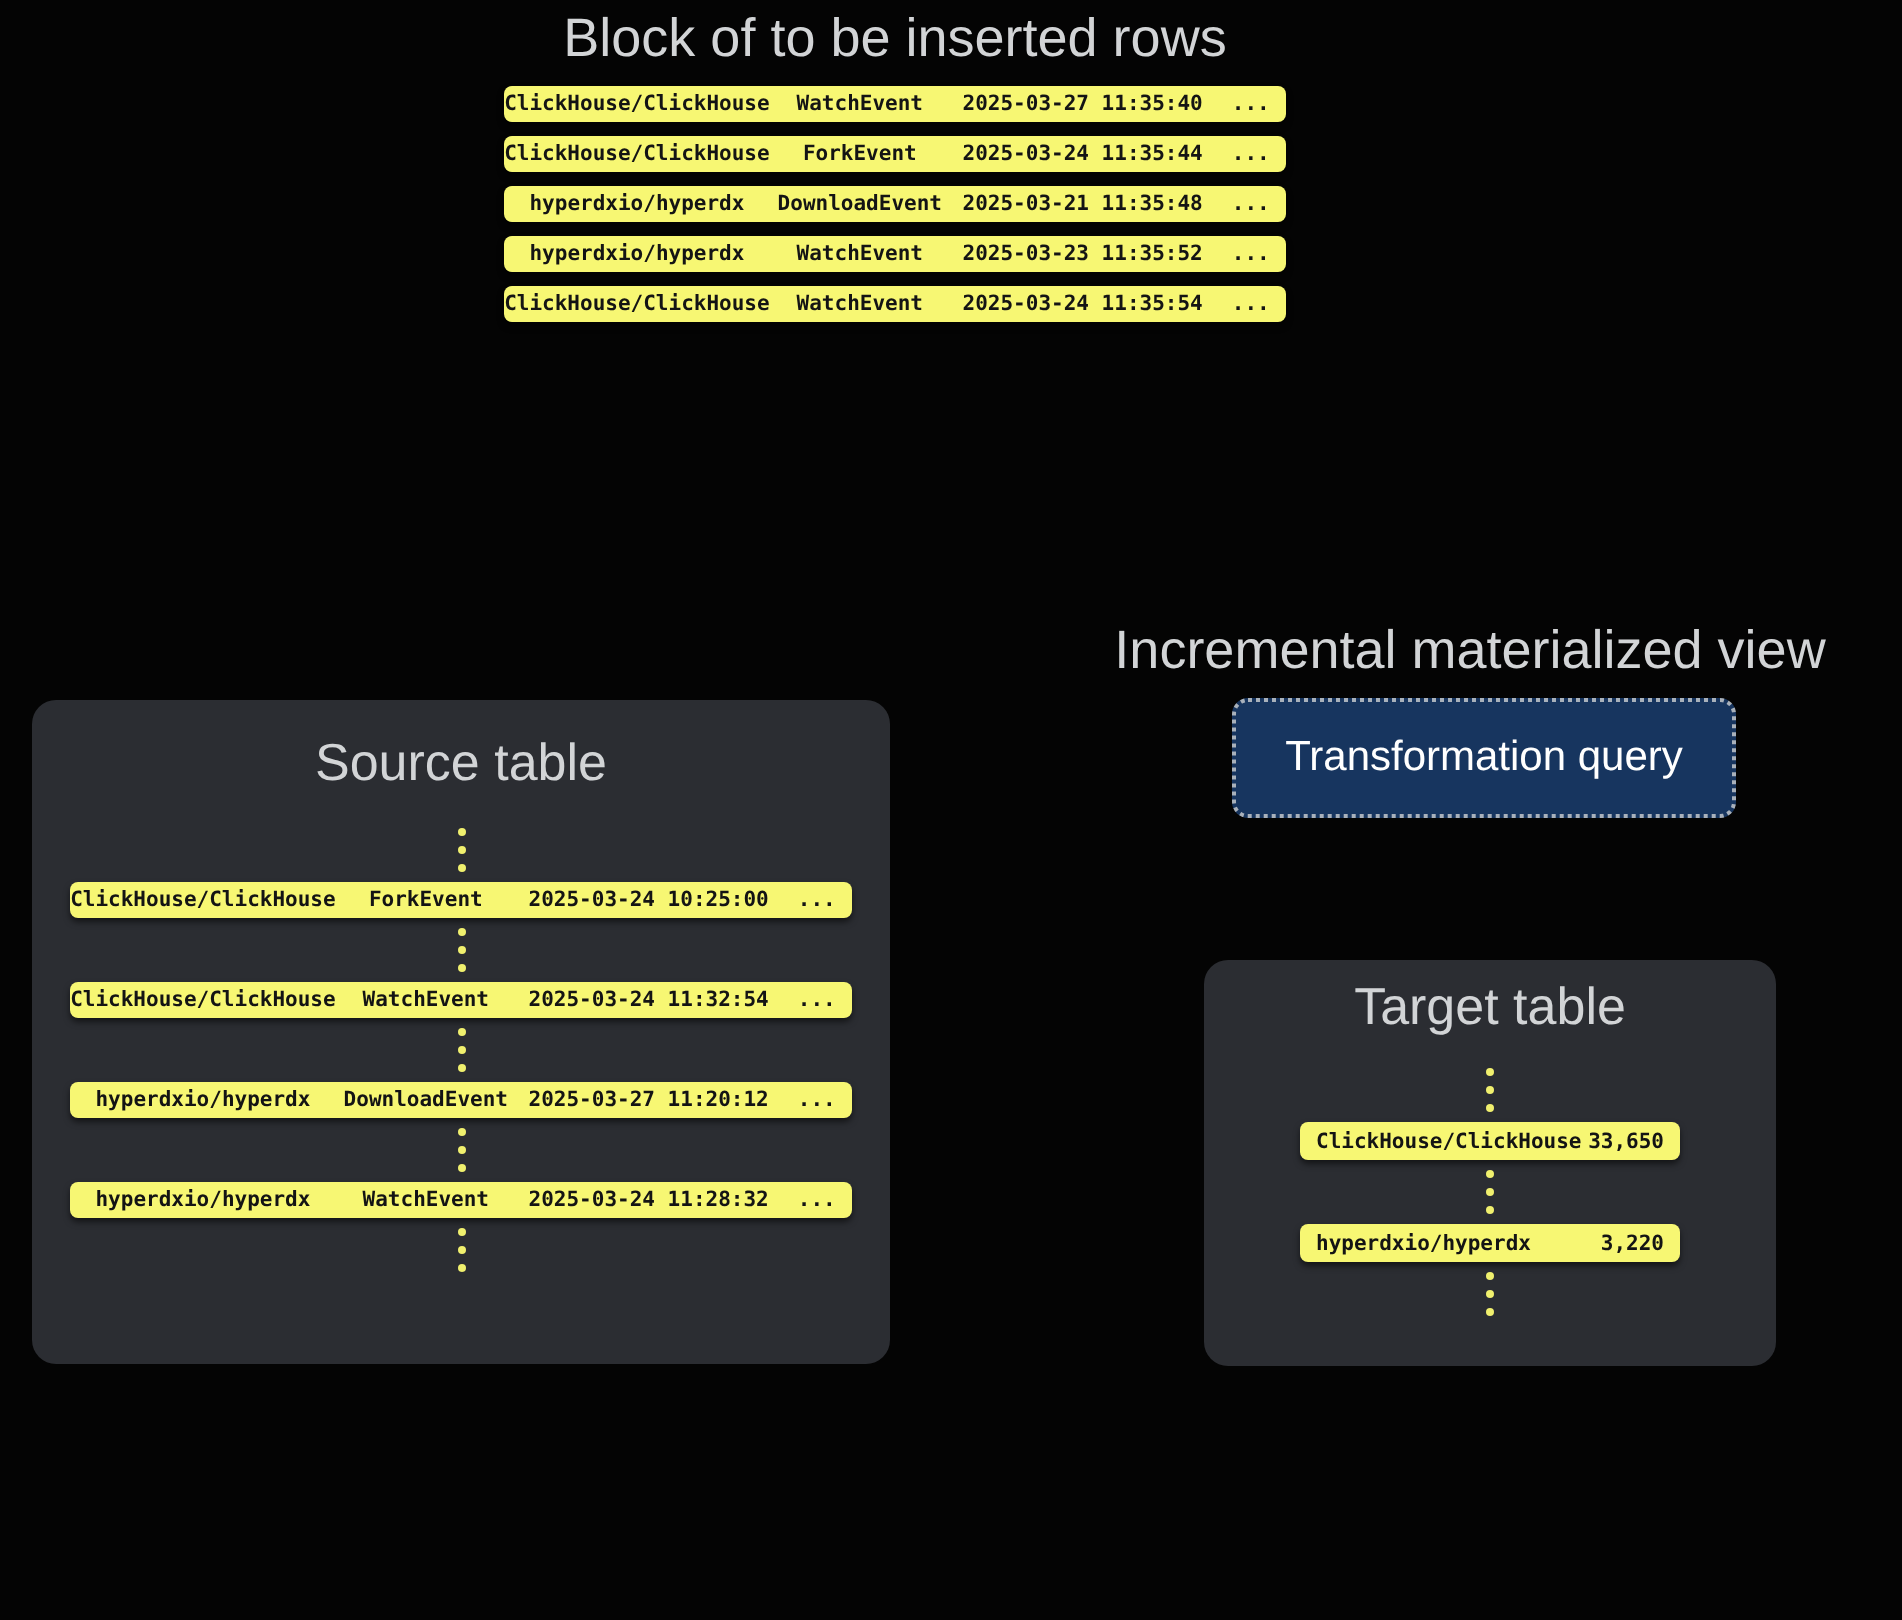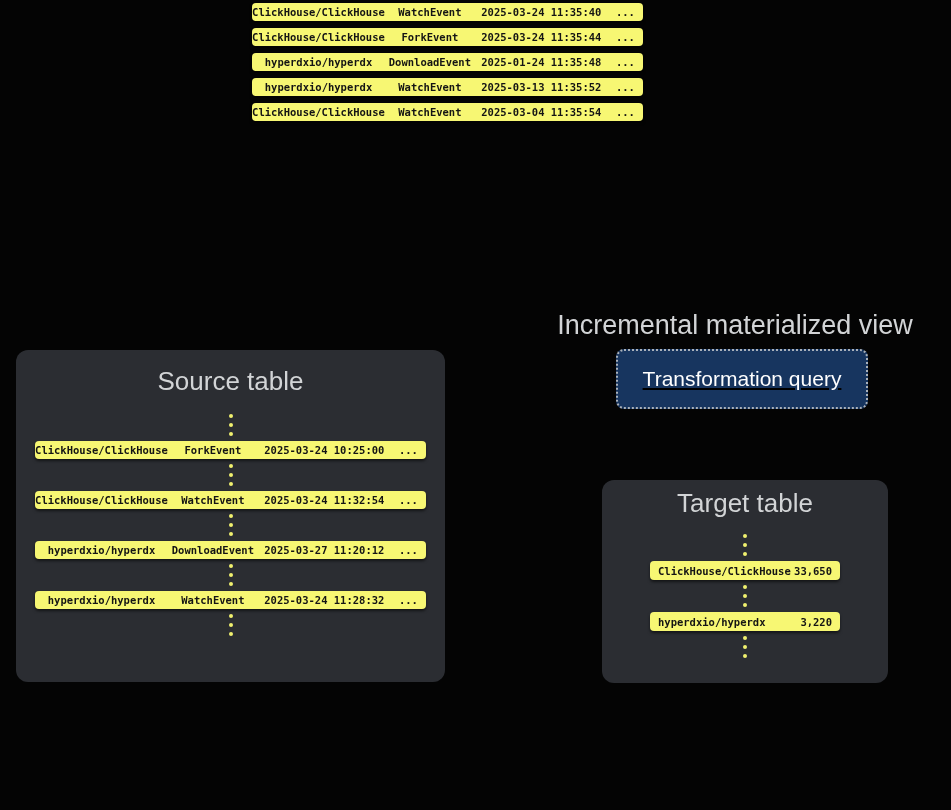--- a/index.html
+++ b/index.html
@@ -90,21 +90,20 @@
   }
   .query-btn {
     left: 616px; top: 349px;
     width: 252px; height: 60px;
     background: var(--button-bg);
     border: 2px dotted var(--button-border);
     border-radius: 8px;
     display: flex;
     align-items: center;
     justify-content: center;
-    text-decoration: underline;
   }
   .query-btn span {
     color: var(--button-text);
     font-size: 21px;
     white-space: nowrap;
   }
 
   .target-box {
     left: 602px; top: 480px;
     width: 286px; height: 203px;
@@ -126,49 +125,50 @@
     font-size: 10.5px;
     color: var(--row-text);
     box-shadow: 0 2px 3px rgba(0,0,0,0.55);
     white-space: nowrap;
   }
 </style>
 </head>
 <body>
 
 <div class="abs insert-block" style="left:252px; top:3px; width:391px;">
+  <div class="big-title">Block of to be inserted rows</div>
   <div>
     <div class="mono-row">
       <span class="c">ClickHouse/ClickHouse</span>
       <span class="c">WatchEvent</span>
-      <span class="c">2025-03-24 11:35:40</span>
+      <span class="c">2025-03-27 11:35:40</span>
       <span class="c">...</span>
     </div>
     <div class="mono-row">
       <span class="c">ClickHouse/ClickHouse</span>
       <span class="c">ForkEvent</span>
       <span class="c">2025-03-24 11:35:44</span>
       <span class="c">...</span>
     </div>
     <div class="mono-row">
       <span class="c">hyperdxio/hyperdx</span>
       <span class="c">DownloadEvent</span>
-      <span class="c">2025-01-24 11:35:48</span>
+      <span class="c">2025-03-21 11:35:48</span>
       <span class="c">...</span>
     </div>
     <div class="mono-row">
       <span class="c">hyperdxio/hyperdx</span>
       <span class="c">WatchEvent</span>
-      <span class="c">2025-03-13 11:35:52</span>
+      <span class="c">2025-03-23 11:35:52</span>
       <span class="c">...</span>
     </div>
     <div class="mono-row">
       <span class="c">ClickHouse/ClickHouse</span>
       <span class="c">WatchEvent</span>
-      <span class="c">2025-03-04 11:35:54</span>
+      <span class="c">2025-03-24 11:35:54</span>
       <span class="c">...</span>
     </div>
   </div>
 </div>
 
 <div class="abs panel source-box">
   <div class="panel-title">Source table</div>
 
   <div class="dots">
       <i class="dot"></i>

